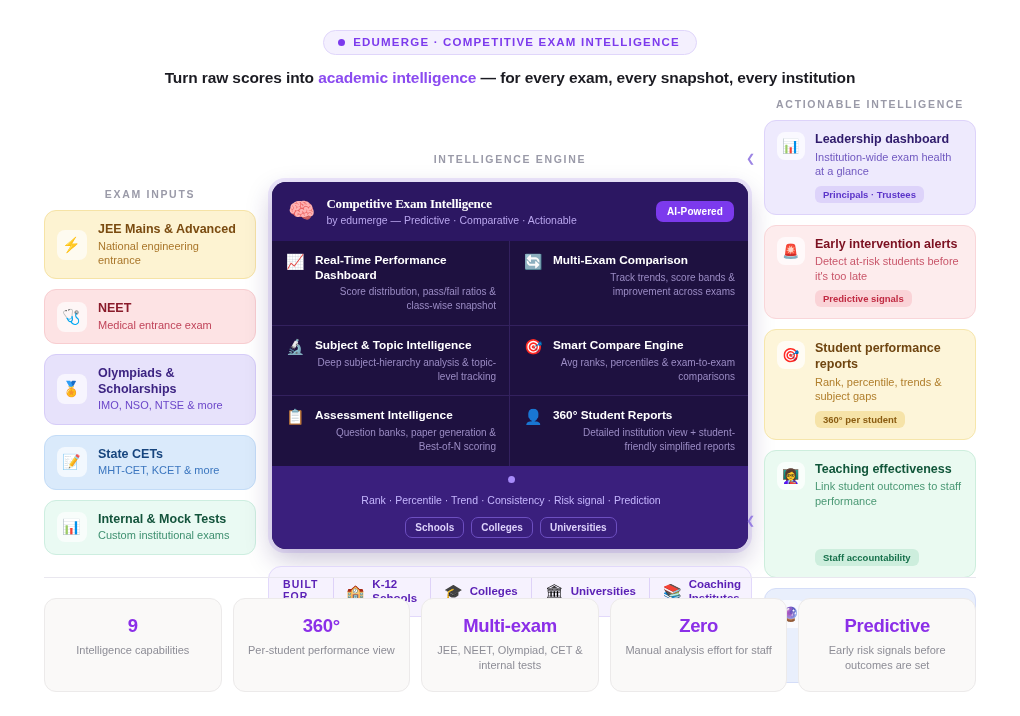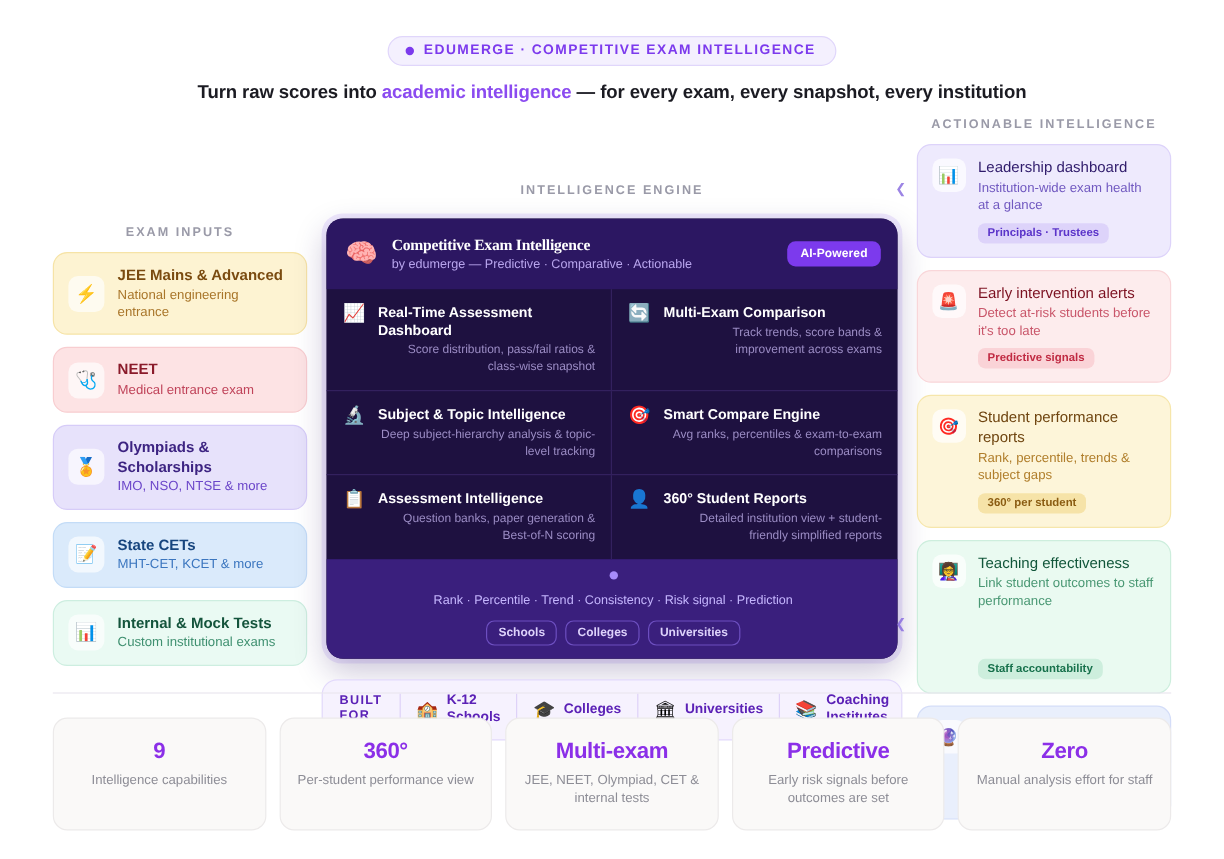--- a/index.html
+++ b/index.html
@@ -135,21 +135,21 @@
   
   .act-card {
     display:flex; gap:10px; border-radius:12px; padding:11px 12px;
     margin-top:10px; border:1px solid transparent;
   }
   .act-card .ico {
     width:28px; height:28px; border-radius:8px; flex:0 0 28px;
     display:flex; align-items:center; justify-content:center; font-size:14px;
     background: rgba(255,255,255,0.7);
   }
-  .act-card .t { font-size:12.5px; font-weight:normal; line-height:1.25; }
+  .act-card .t { font-size:12.5px; font-weight:bold; line-height:1.25; }
   .act-card .s { font-size:11px; line-height:1.32; margin-top:2px; }
   .act-card .tag {
     display:inline-block; margin-top:7px; border-radius:6px;
     padding:3px 8px; font-size:9.5px; font-weight:bold;
   }
   .ac-violet { background:#eeeafd; border-color:#ddd3fa; }
   .ac-violet .t{color:#2f1b6b;} .ac-violet .s{color:#7159c0;} .ac-violet .tag{background:#ddd3fa;color:#5b34c9;}
   .ac-rose   { background:#fdeced; border-color:#f9d6d9; }
   .ac-rose .t{color:#7b1020;} .ac-rose .s{color:#c9566a;} .ac-rose .tag{background:#fad3d7;color:#c02a42;}
   .ac-amber  { background:#fdf5d9; border-color:#f6e6ab; }
@@ -244,21 +244,21 @@
             <span class="tt">
               <span class="t1" style="display:block">Competitive Exam Intelligence</span>
               <span class="t2" style="display:block">by edumerge — Predictive · Comparative · Actionable</span>
             </span>
             <span class="badge-ai">AI-Powered</span>
           </div>
           <div class="feature-grid" id="feature-grid">
               <div class="feat">
                 <span class="fi">📈</span>
                 <div class="fb">
-                  <div class="ft">Real-Time Assessment Dashboard</div>
+                  <div class="ft">Real-Time Performance Dashboard</div>
                   <div class="fs">Score distribution, pass/fail ratios &amp; class-wise snapshot</div>
                 </div>
               </div>
               <div class="feat">
                 <span class="fi">🔄</span>
                 <div class="fb">
                   <div class="ft">Multi-Exam Comparison</div>
                   <div class="fs">Track trends, score bands &amp; improvement across exams</div>
                 </div>
               </div>
@@ -362,21 +362,21 @@
       </div>
       <div class="stat">
         <div class="v">360°</div>
         <div class="l">Per-student performance view</div>
       </div>
       <div class="stat">
         <div class="v">Multi-exam</div>
         <div class="l">JEE, NEET, Olympiad, CET &amp; internal tests</div>
       </div>
       <div class="stat">
+        <div class="v">Zero</div>
+        <div class="l">Manual analysis effort for staff</div>
+      </div>
+      <div class="stat">
         <div class="v">Predictive</div>
         <div class="l">Early risk signals before outcomes are set</div>
       </div>
-      <div class="stat">
-        <div class="v">Zero</div>
-        <div class="l">Manual analysis effort for staff</div>
-      </div>
     </div>
 </div>
 
 </body></html>

